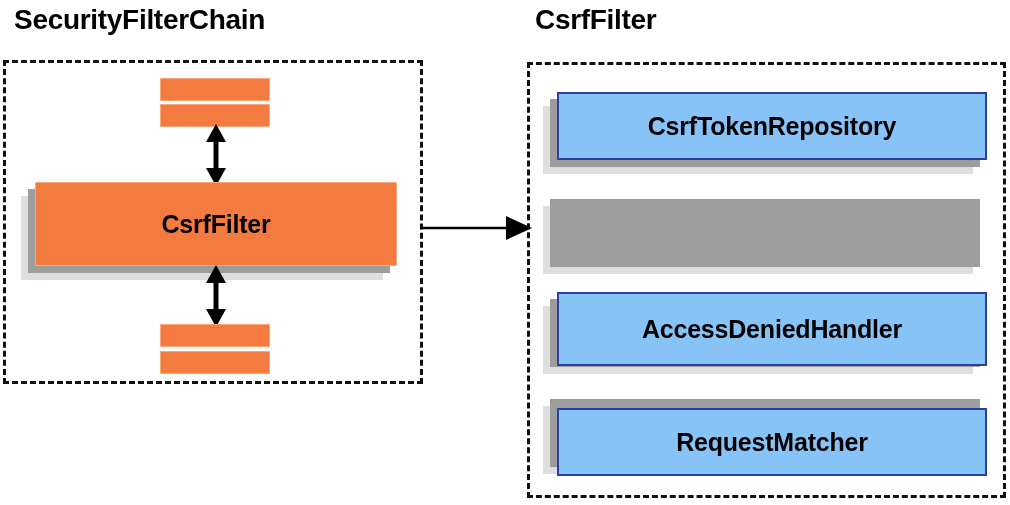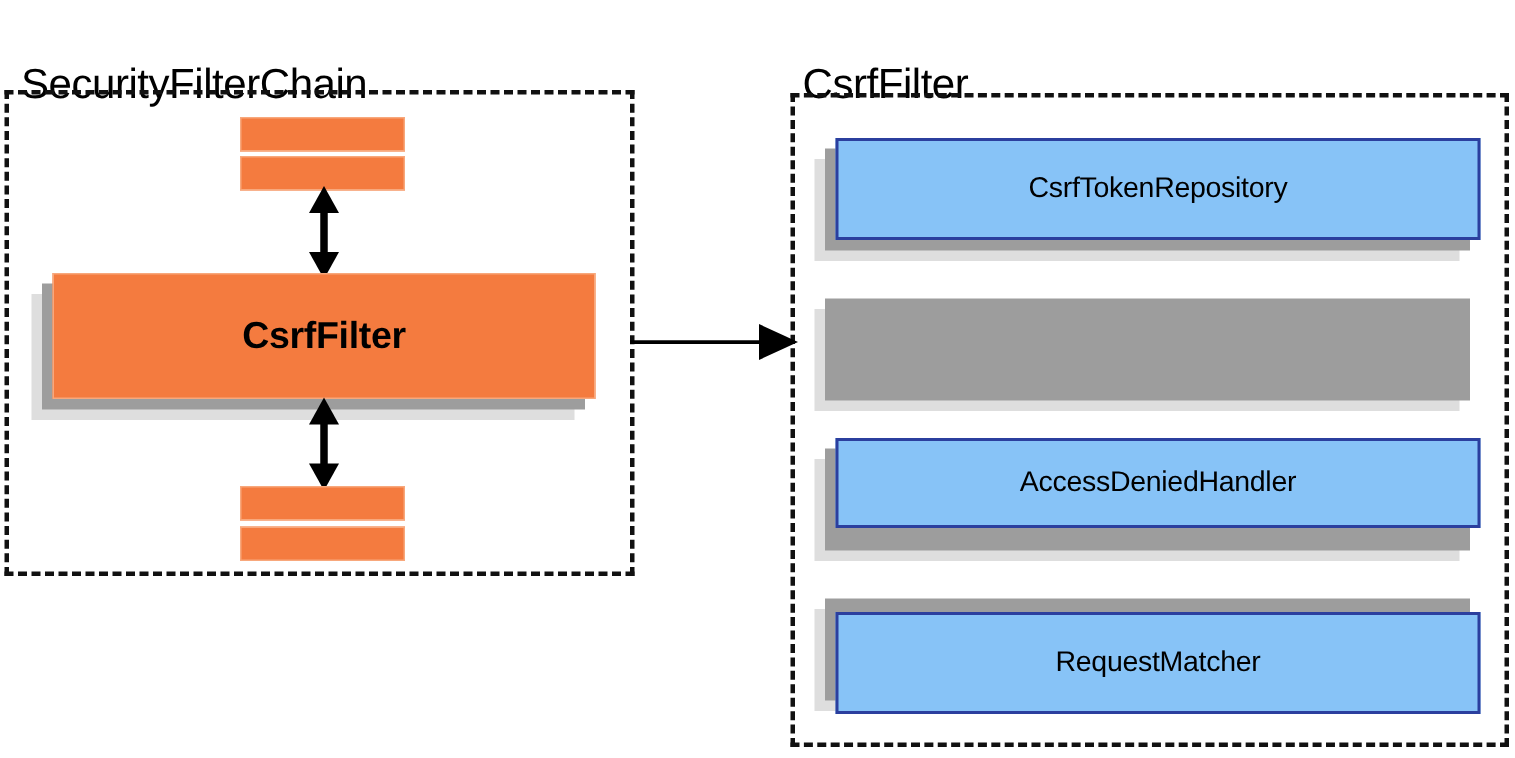--- a/index.html
+++ b/index.html
@@ -14,27 +14,26 @@
     position: relative;
     width: 1010px;
     height: 505px;
     background: #ffffff;
     overflow: hidden;
   }
 
   
   .panel-title {
     position: absolute;
-    font-weight: normal;
+    font-weight: bold;
     font-size: 28px;
     line-height: 34px;
     color: #000000;
     white-space: nowrap;
     letter-spacing: -0.3px;
-    margin-top: 36px;
   }
   #title-left  { left: 14px;  top: 3px; }
   #title-right { left: 535px; top: 3px; }
 
   
   .dashed-panel {
     position: absolute;
     box-sizing: border-box;
     border: 3px dashed #111111;
     background: transparent;
@@ -82,22 +81,22 @@
   .blue-box {
     position: absolute;
     box-sizing: border-box;
     background: #87c3f7;
     border: 2px solid #2b3f9e;
     display: flex;
     align-items: center;
     justify-content: center;
   }
   .blue-box .box-label {
-    font-weight: normal;
-    font-size: 19px;
+    font-weight: bold;
+    font-size: 25px;
     color: #000000;
     white-space: nowrap;
     letter-spacing: -0.2px;
   }
 
   
   .arrow-svg {
     position: absolute;
     overflow: visible;
   }
@@ -150,21 +149,21 @@
   <div class="shadow-mid" style="left:550px; top:99px; width:430px; height:68px;"></div>
   <div class="blue-box" style="left:557px; top:92px; width:430px; height:68px;">
     <span class="box-label">CsrfTokenRepository</span>
   </div>
 
   <div class="shadow-back" style="left:543px; top:206px; width:430px; height:68px;"></div>
   <div class="shadow-mid" style="left:550px; top:199px; width:430px; height:68px;"></div>
 
   <div class="shadow-back" style="left:543px; top:306px; width:430px; height:68px;"></div>
   <div class="shadow-mid" style="left:550px; top:299px; width:430px; height:68px;"></div>
-  <div class="blue-box" style="left:557px; top:292px; width:430px; height:60px;">
+  <div class="blue-box" style="left:557px; top:292px; width:430px; height:74px;">
     <span class="box-label">AccessDeniedHandler</span>
   </div>
 
   <div class="shadow-back" style="left:543px; top:406px; width:430px; height:68px;"></div>
   <div class="shadow-mid" style="left:550px; top:399px; width:430px; height:68px;"></div>
   <div class="blue-box" style="left:557px; top:408px; width:430px; height:68px;">
     <span class="box-label">RequestMatcher</span>
   </div>
 
 </div>

